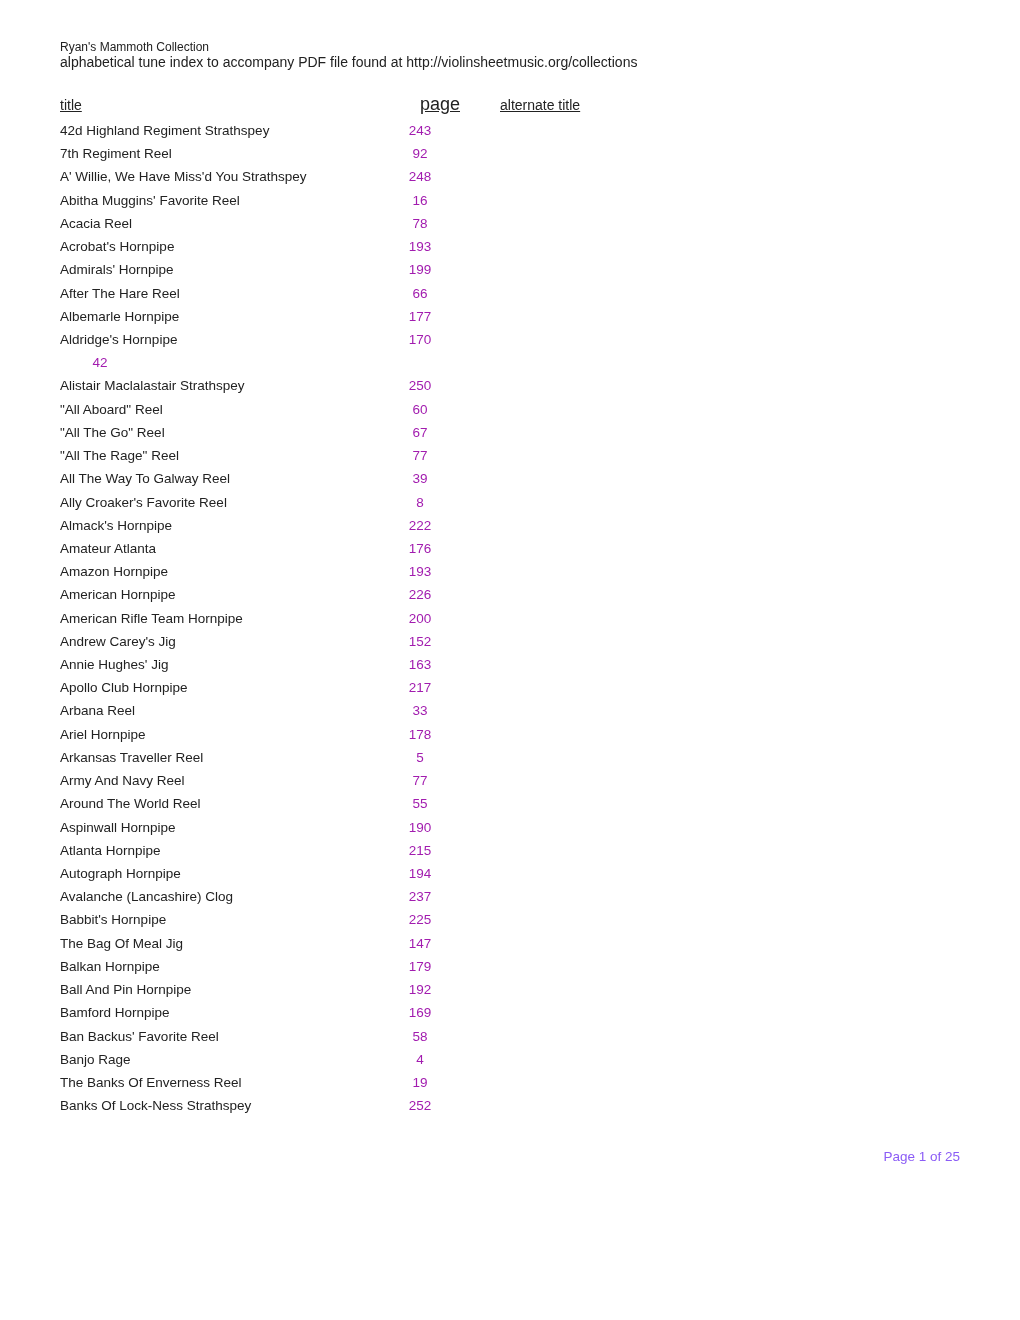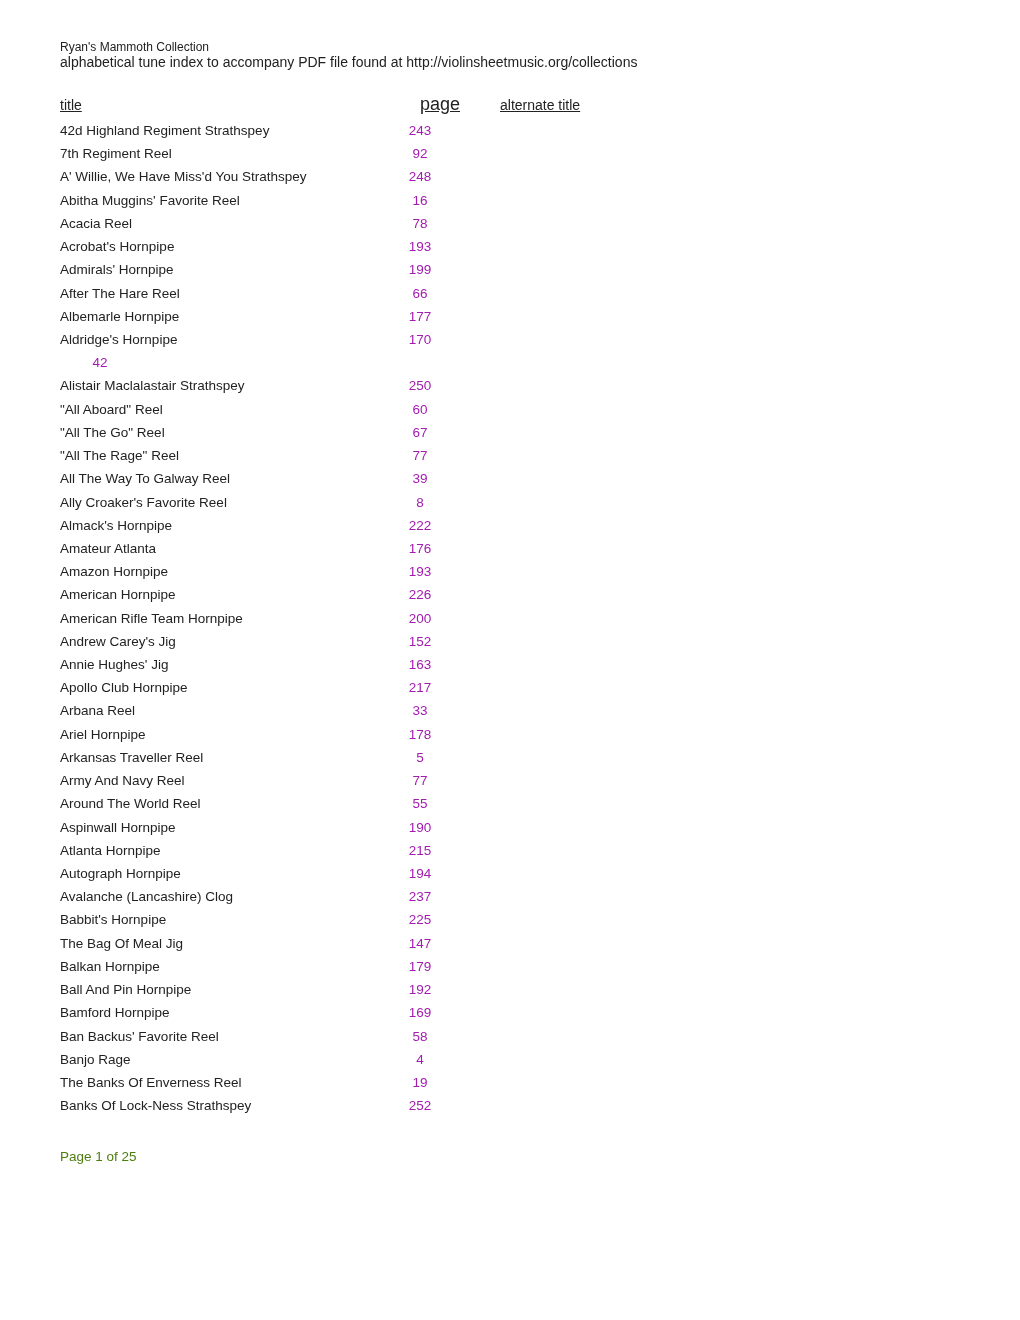--- a/index.html
+++ b/index.html
@@ -59,24 +59,24 @@
       font-size: 13.5px;
       color: #222;
     }
     .tune-page {
       width: 80px;
       text-align: center;
       font-size: 13.5px;
       color: #a21caf;
     }
     .footer {
-      text-align: left;
+      text-align: right;
       margin-top: 32px;
       font-size: 13.5px;
-      color: #4d7c0f;
+      color: #8b5cf6;
     }
   </style>
 </head>
 <body>
 
 <div class="header-block">
   <div class="header-title">Ryan's Mammoth Collection</div>
   <div class="header-subtitle">alphabetical tune index to accompany PDF file found at  http://violinsheetmusic.org/collections</div>
 </div>
 

